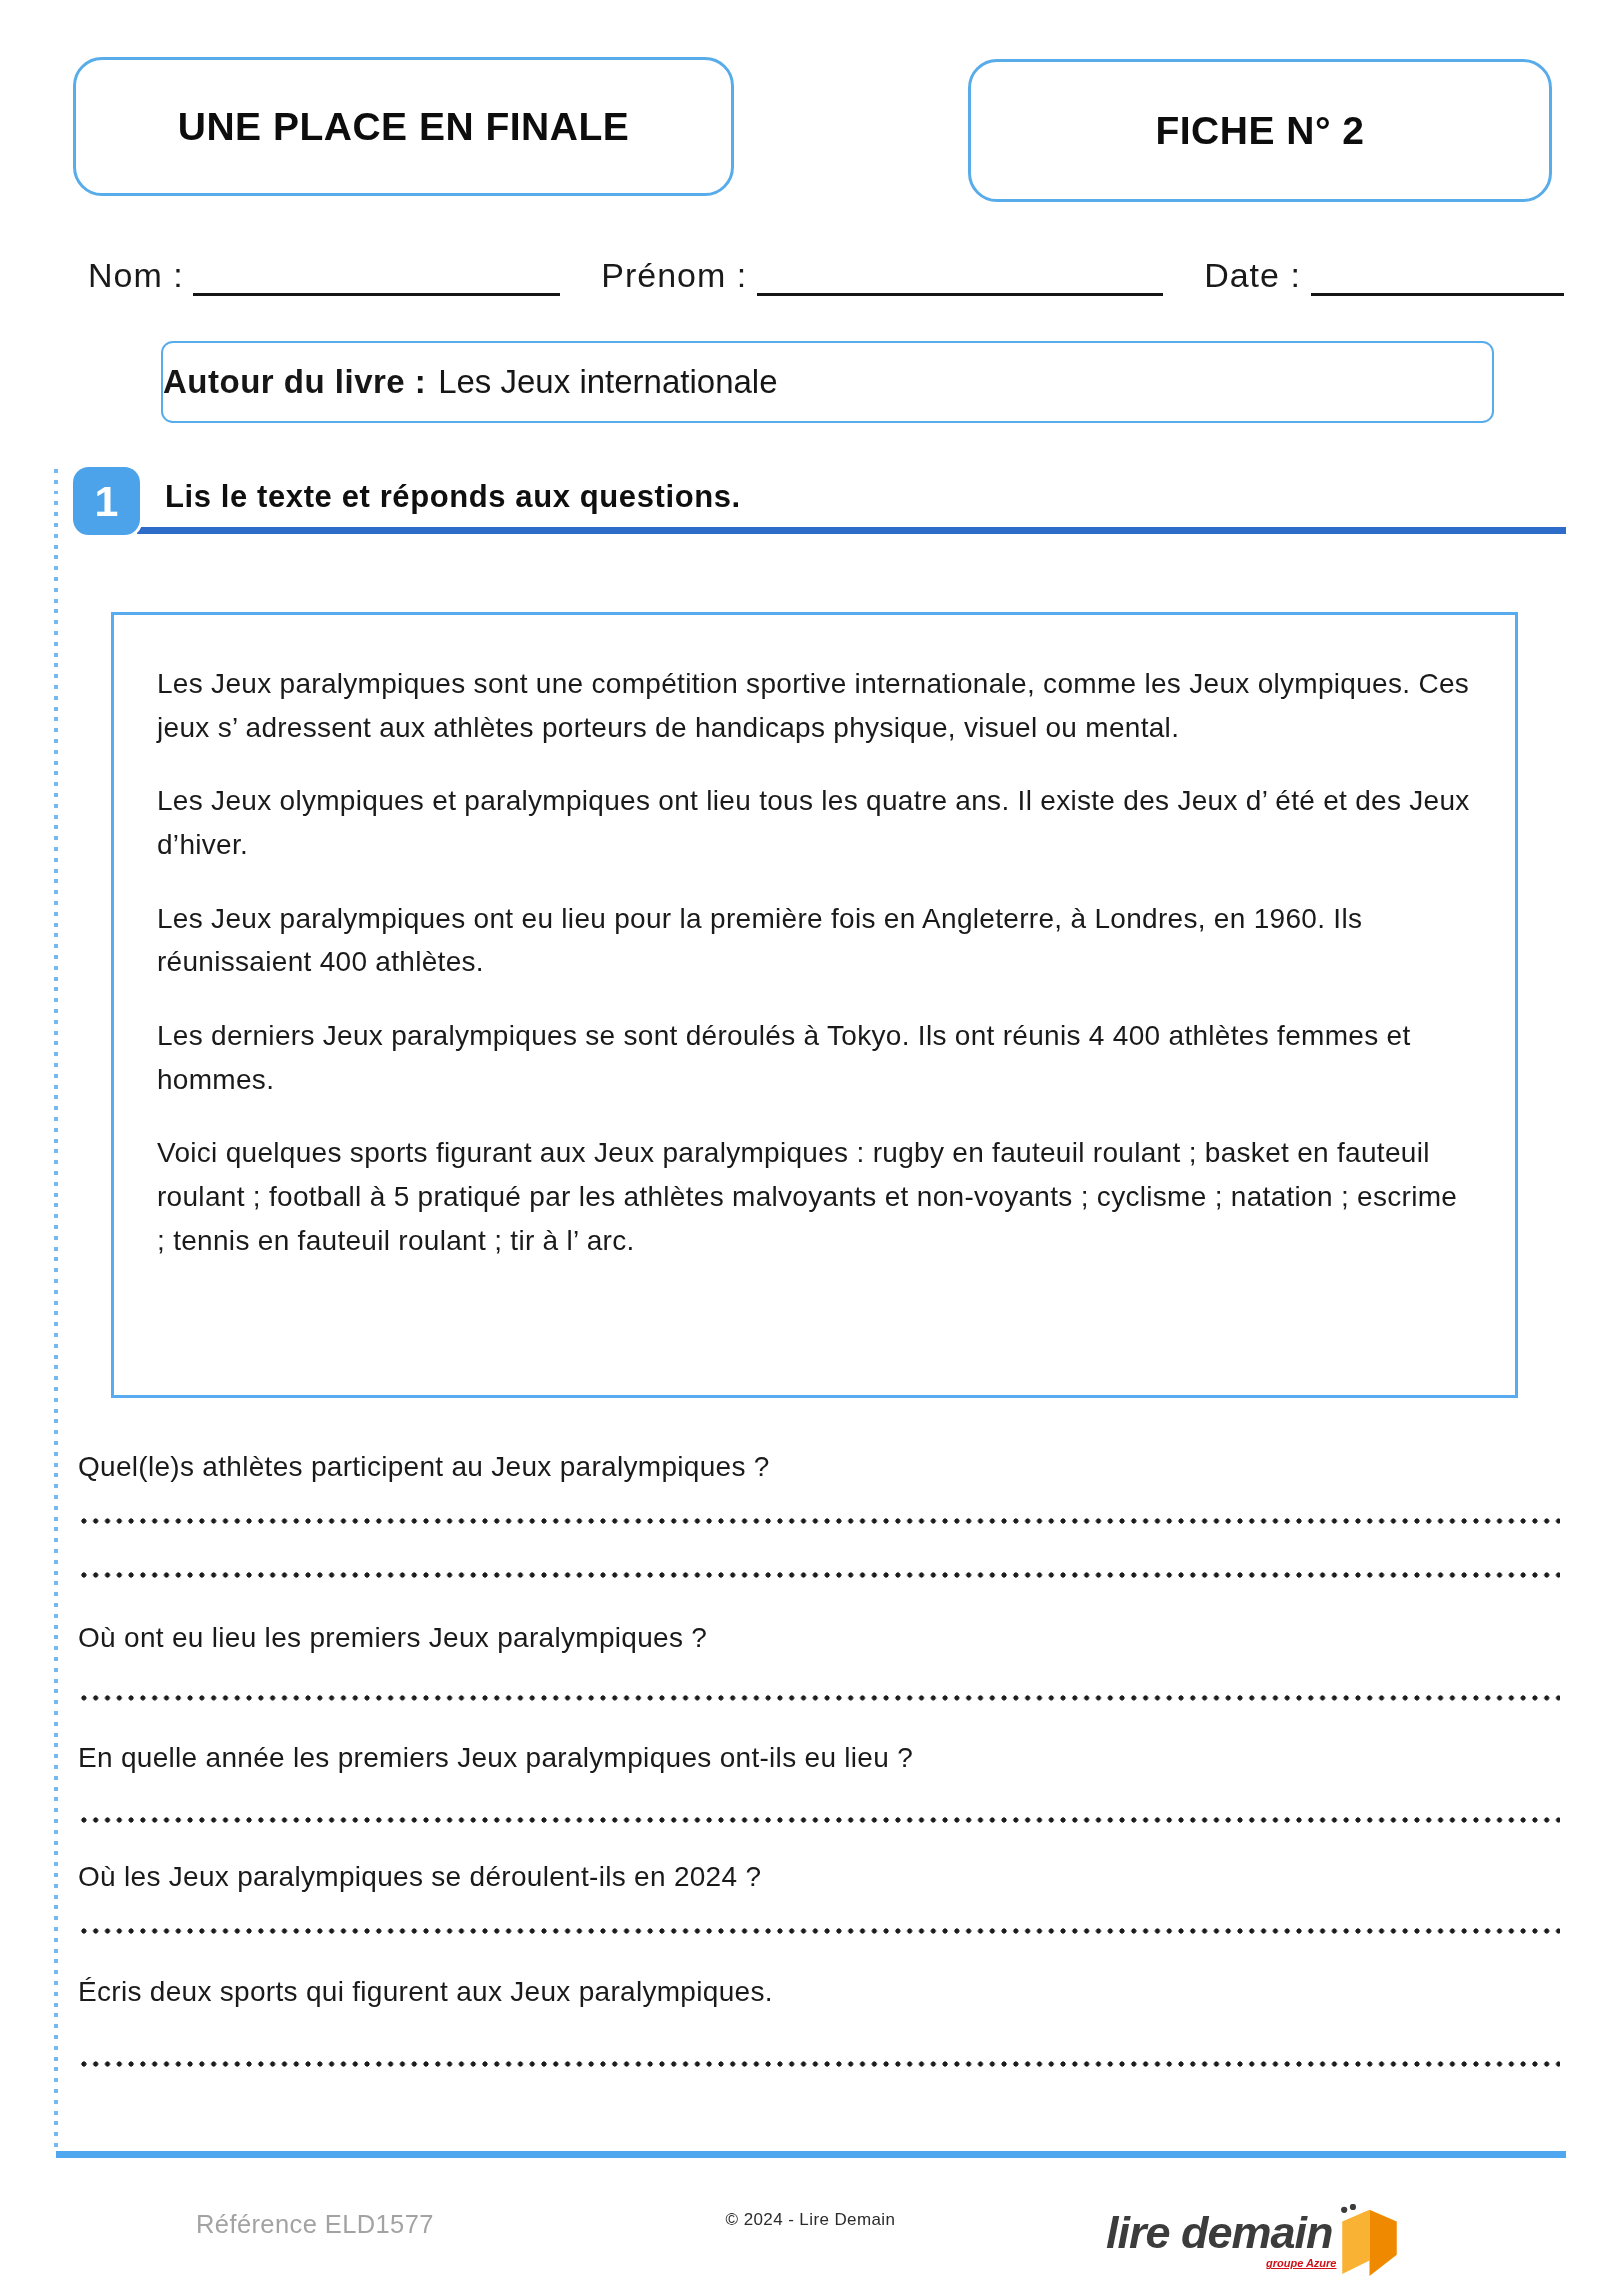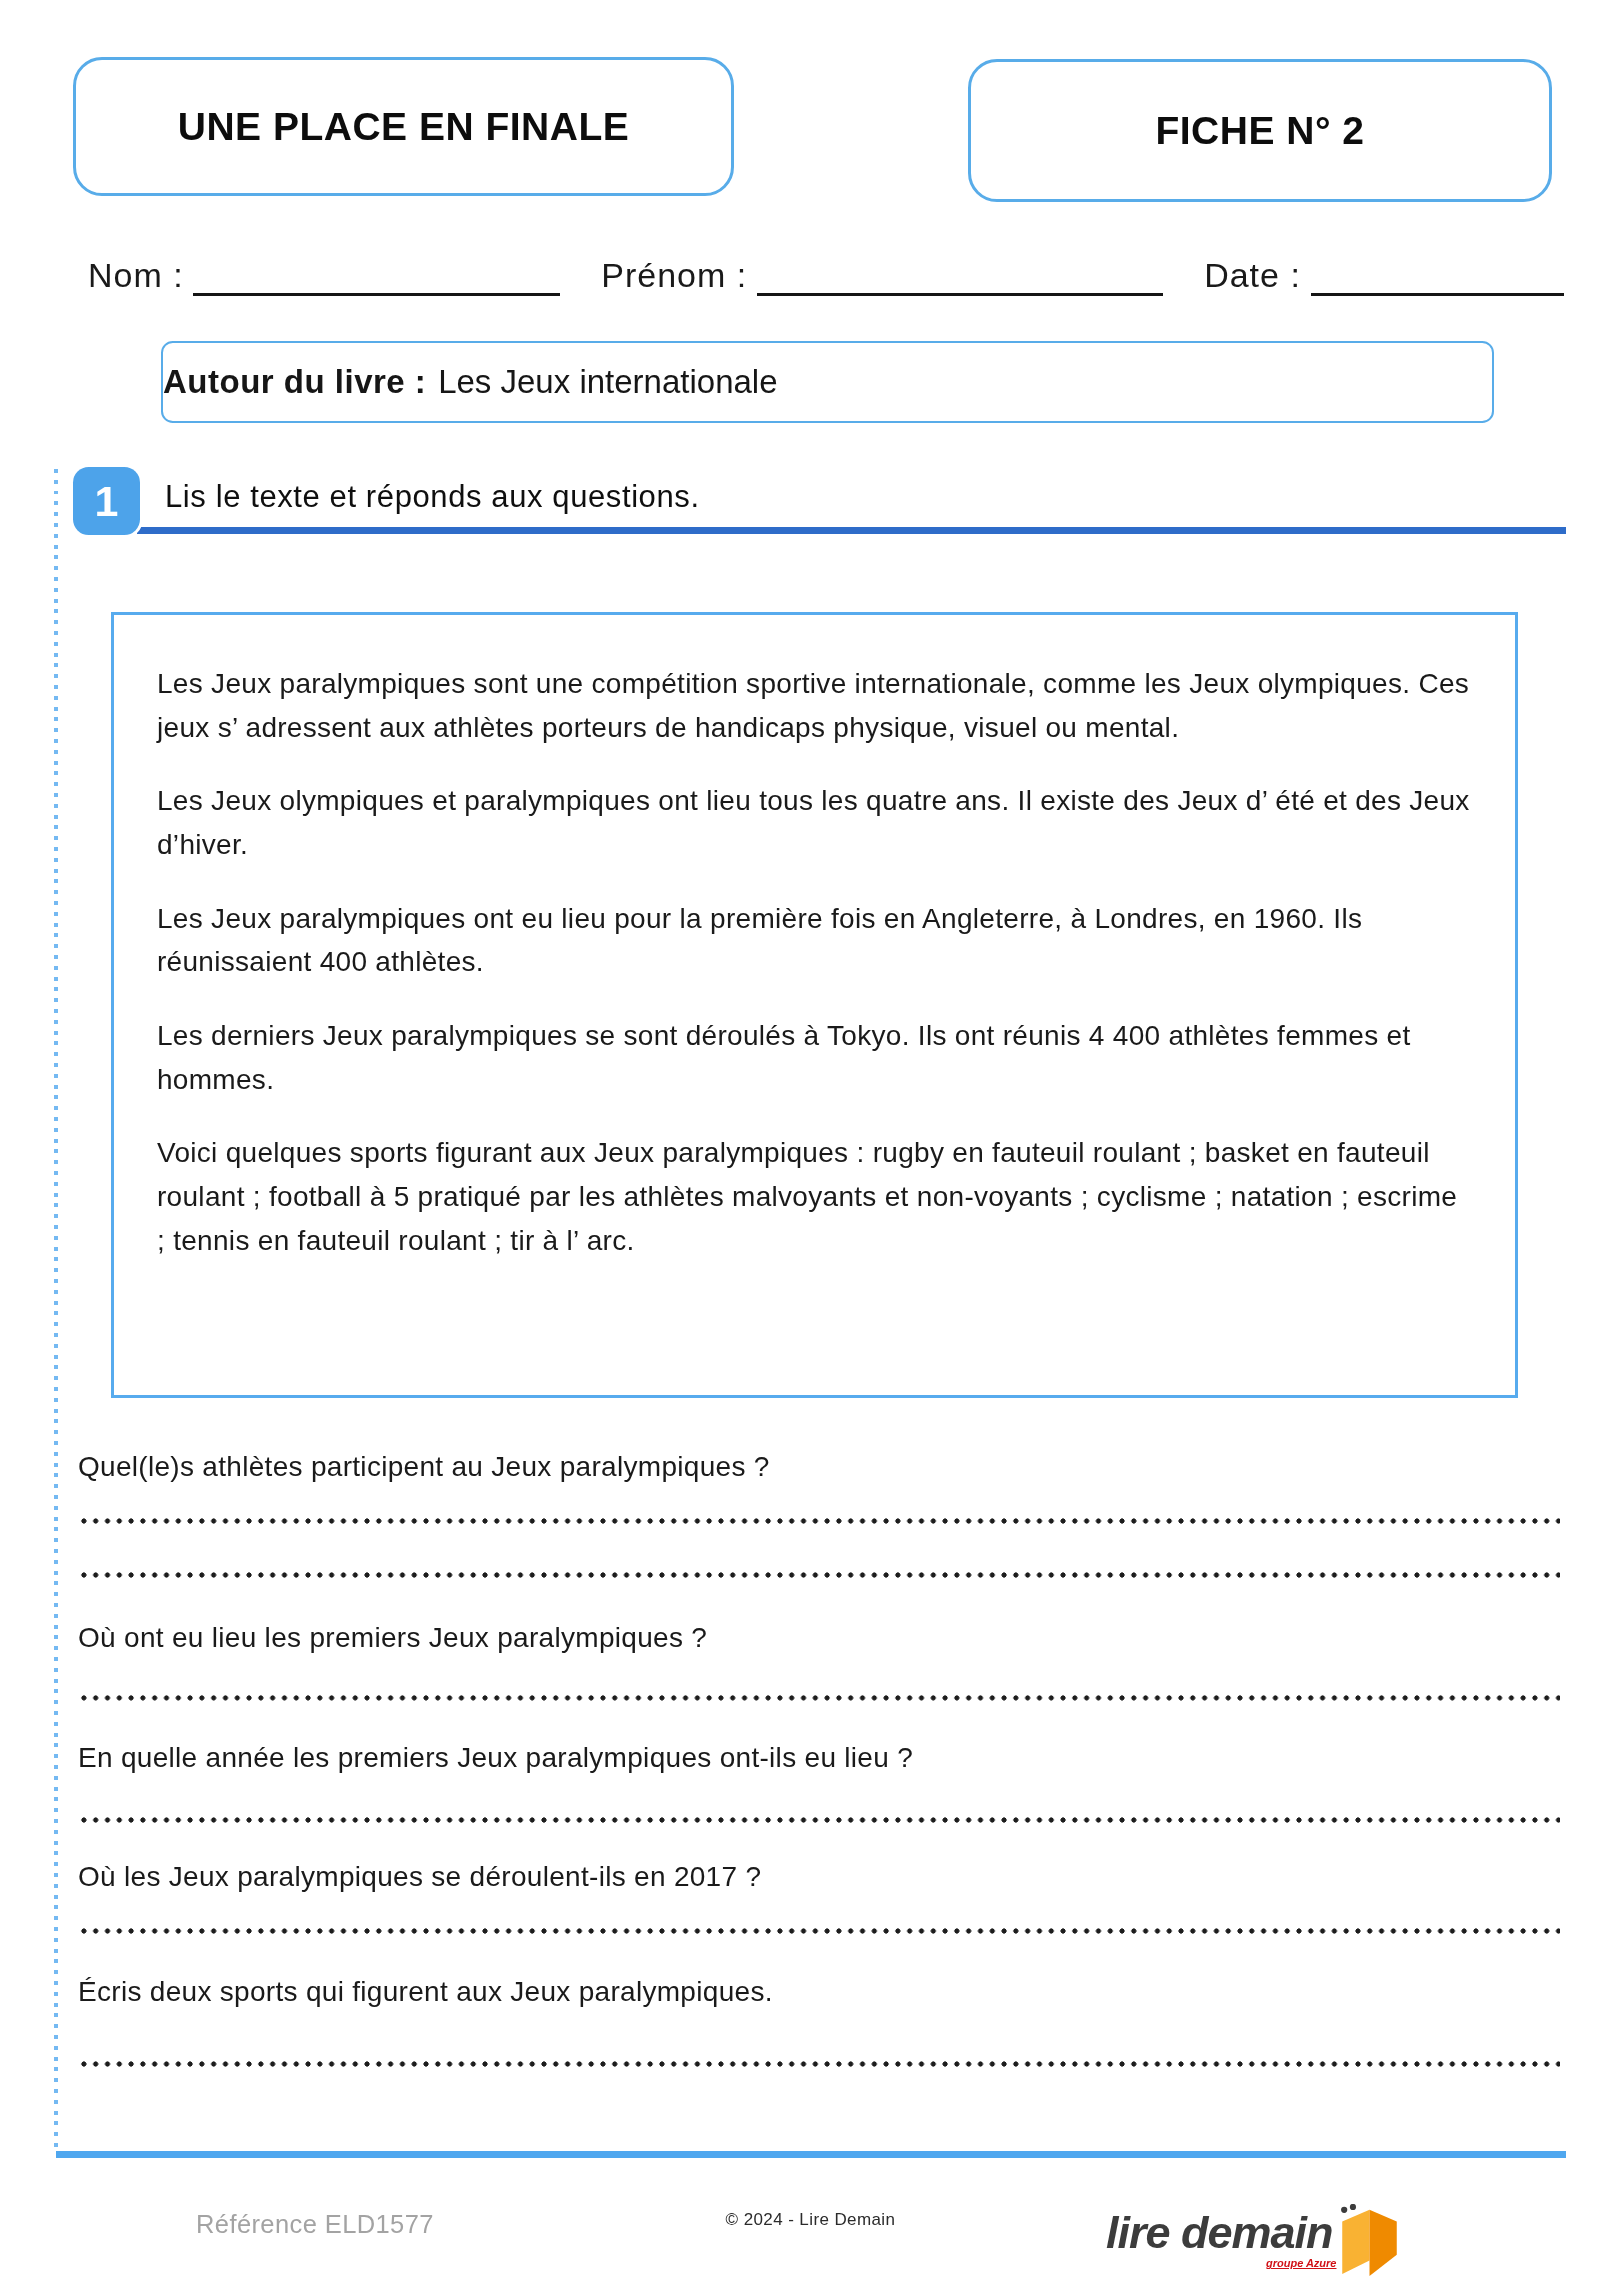--- a/index.html
+++ b/index.html
@@ -21,21 +21,21 @@
   .w-line.date{width:257px;}
 
   
   .banner{left:161px;top:341px;width:1329px;height:78px;border:2.9px solid #58ace9;border-radius:11.8px;display:flex;align-items:center;background:#fff;font-size:33px;}
   .banner b{font-weight:800;margin-right:11.8px;letter-spacing:0.5px;}
 
   
   .guide-dotted{left:54px;top:469px;width:3.9px;height:1683px;background:repeating-linear-gradient(to bottom,#74b9f2 0 3.9px,transparent 3.9px 10.8px);}
   .rule-blue{left:137px;top:527px;width:1429px;height:6.9px;background:#2e6cc9;}
   .badge{left:73px;top:467px;width:67px;height:68px;border-radius:15.7px;background:#4da3ea;box-shadow:0 0 0 2.9px #ffffff;display:flex;align-items:center;justify-content:center;color:#ffffff;font-size:43px;font-weight:700;z-index:3;}
-  .instruction{left:165px;top:479px;font-size:31px;font-weight:400;letter-spacing:0.6px;color:#0f0f0f;white-space:nowrap;}
+  .instruction{left:165px;top:479px;font-size:31px;font-weight:700;letter-spacing:0.6px;color:#0f0f0f;white-space:nowrap;}
 
   
   .reading-box{left:111px;top:612px;width:1407px;height:786px;border:3.9px solid #57abee;box-sizing:border-box;padding:35px 43px 0 43px;background:#fff;overflow:hidden;}
   .reading-box p{margin:12px 0 30px 0;font-size:28px;line-height:1.56;letter-spacing:0.3px;color:#1a1a1a;}
 
   
   .questions{left:78px;top:1449px;width:1482px;}
   .q-label{font-size:28px;letter-spacing:0.3px;color:#1a1a1a;line-height:35px;}
   .answer-dots{height:7.8px;width:100%;background-image:radial-gradient(circle,#1c1c1c 2.3px,transparent 2.8px);background-size:11.8px 7.8px;background-repeat:repeat-x;background-position:0 50%;}
   .mt-a{margin-top:33px;} 
@@ -97,21 +97,21 @@
   <div class="q-label">Quel(le)s athlètes participent au Jeux paralympiques ?</div>
   <div class="answer-dots mt-a"></div>
   <div class="answer-dots mt-b"></div>
 
   <div class="q-label mt-c">Où ont eu lieu les premiers Jeux paralympiques ?</div>
   <div class="answer-dots mt-d"></div>
 
   <div class="q-label mt-d">En quelle année les premiers Jeux paralympiques ont-ils eu lieu ?</div>
   <div class="answer-dots mt-c"></div>
 
-  <div class="q-label mt-e">Où les Jeux paralympiques se déroulent-ils en 2017 ?</div>
+  <div class="q-label mt-e">Où les Jeux paralympiques se déroulent-ils en 2024 ?</div>
   <div class="answer-dots mt-a"></div>
 
   <div class="q-label mt-d">Écris deux sports qui figurent aux Jeux paralympiques.</div>
   <div class="answer-dots mt-f"></div>
 </div>
 
 <div class="abs footer-rule"></div>
 <div class="abs footer">
   <span class="ref">Référence ELD1577</span>
   <span class="copy">© 2024 - Lire Demain</span>

